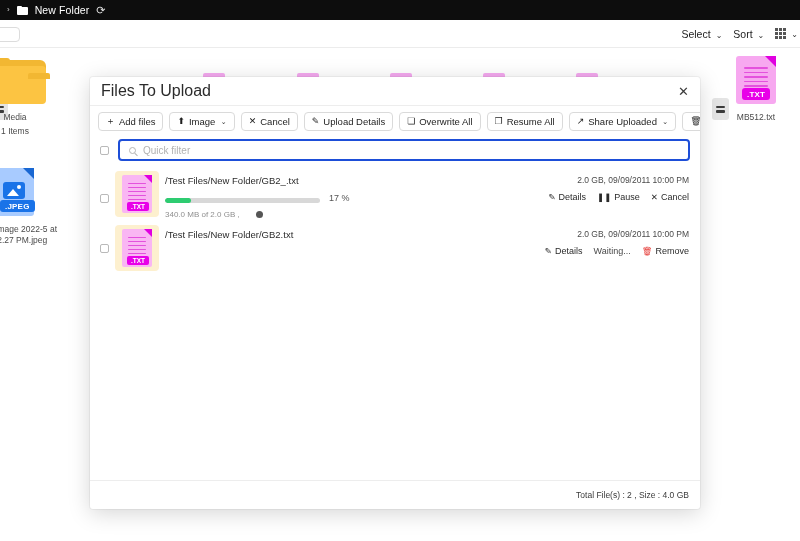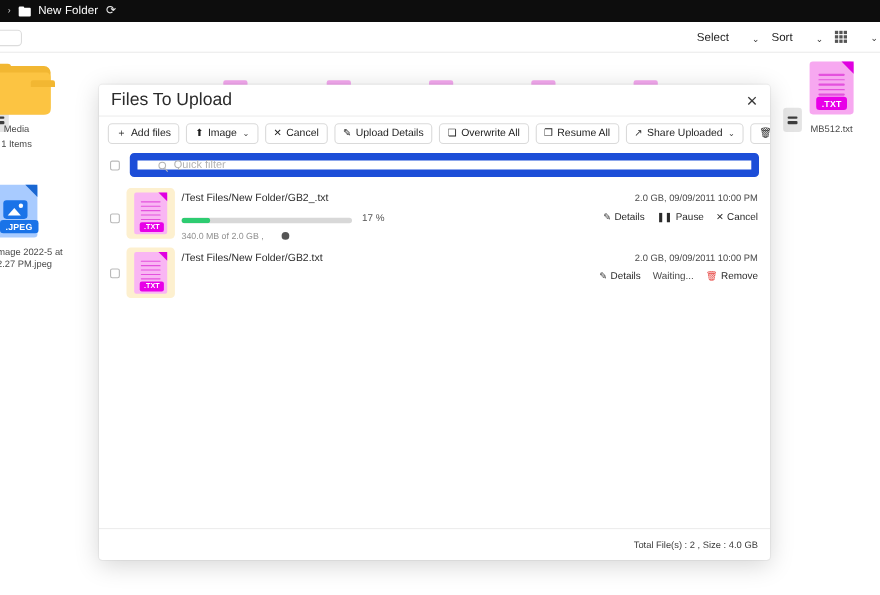--- a/index.html
+++ b/index.html
@@ -36,21 +36,21 @@
   .app { position: absolute; left: 0; top: 20px; width: 800px; height: 521px; background: #fff; }
 
   
   .controls {
     position: absolute; left: 0; top: 0; width: 800px; height: 28px;
     border-bottom: 1px solid #ececec;
     display: flex; align-items: center; justify-content: flex-end;
     padding-right: 2px; gap: 11px;
     font-size: 10.5px; color: #1d1d1d;
   }
-  .ctl { display: flex; align-items: flex-end; gap: 21px; cursor: pointer; white-space: nowrap; }
+  .ctl { display: flex; align-items: flex-end; gap: 5px; cursor: pointer; white-space: nowrap; }
   .ctl .chev { font-size: 8px; color: #333; }
   .chk {
     width: 9px; height: 9px; border-radius: 1.5px; background: #1a73e8;
     display: inline-flex; align-items: center; justify-content: center;
     color: #fff; font-size: 7px; line-height: 1; flex: 0 0 auto;
   }
   .keepdirs { display: flex; align-items: center; gap: 4px; font-size: 10.5px; color: #1d1d1d; }
   .grid-ic { display: grid; grid-template-columns: repeat(3, 3px); grid-template-rows: repeat(3, 3px); gap: 1px; }
   .grid-ic i { background: #555; display: block; }
 
@@ -165,22 +165,22 @@
 
   .filter-row {
     flex: 0 0 auto; display: flex; align-items: center; gap: 9px;
     padding: 3px 10px 8px 10px;
   }
   .box-chk {
     width: 9px; height: 9px; border: 1px solid #b9b9b9; border-radius: 2px;
     background: #fff; flex: 0 0 auto; cursor: pointer;
   }
   .filter-input {
-    flex: 1 1 auto; height: 22px; border: 7px solid #1d4ed8; border-radius: 4px;
-    display: flex; align-items: center; gap: 7px; padding: 0 19px;
+    flex: 1 1 auto; height: 22px; border: 2px solid #1d4ed8; border-radius: 4px;
+    display: flex; align-items: center; gap: 7px; padding: 0 9px;
     background: #fff;
   }
   .filter-input .mag { width: 7px; height: 7px; border: 1.2px solid #b5b5b5; border-radius: 50%; position: relative; flex: 0 0 auto; }
   .filter-input .mag::after { content: ""; position: absolute; right: -3px; bottom: -2.5px; width: 4px; height: 1.2px; background: #b5b5b5; transform: rotate(45deg); }
   .filter-ph { font-size: 10px; color: #b2b2b2; }
 
   .list { flex: 1 1 auto; overflow: hidden; }
   .row { display: flex; align-items: flex-start; padding: 4px 11px 4px 10px; gap: 9px; }
   .row-chk { margin-top: 21px; }
   .row-ico { flex: 0 0 auto; width: 38px; height: 42px; position: relative; }

